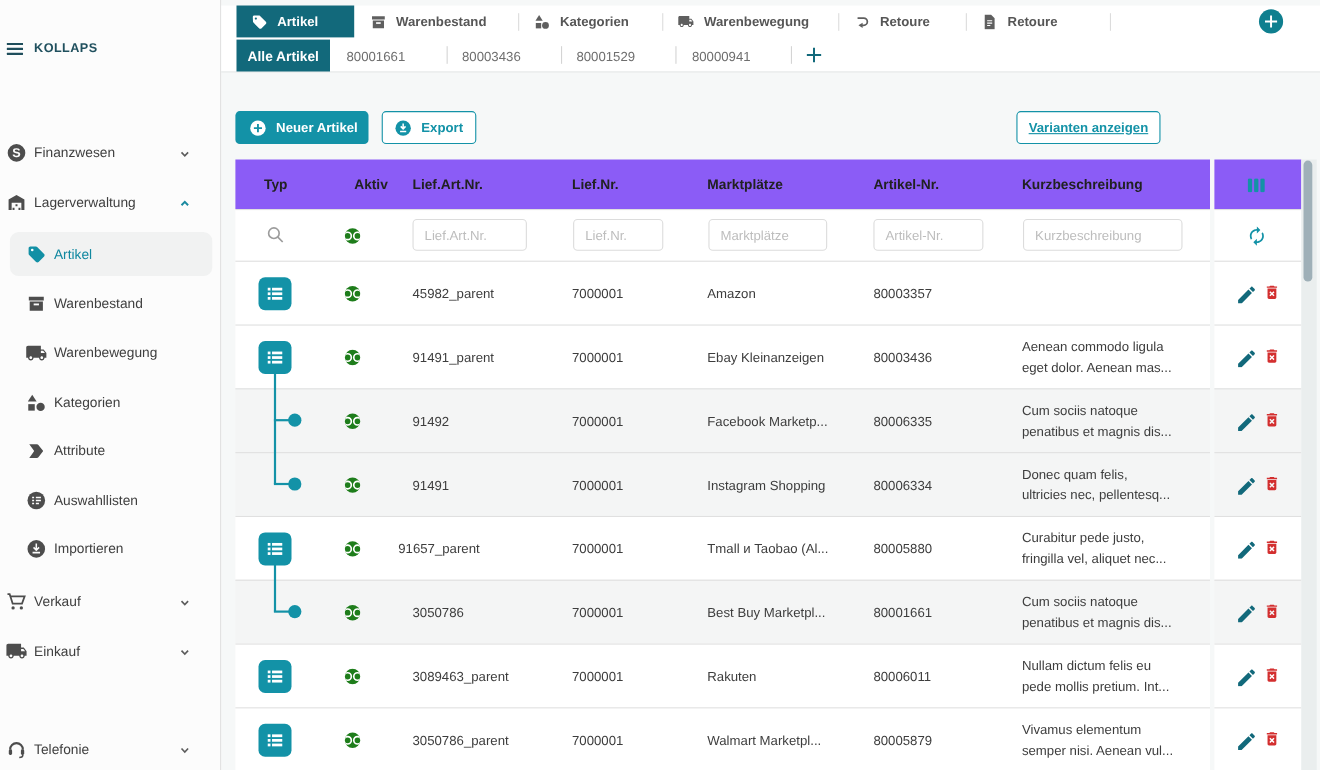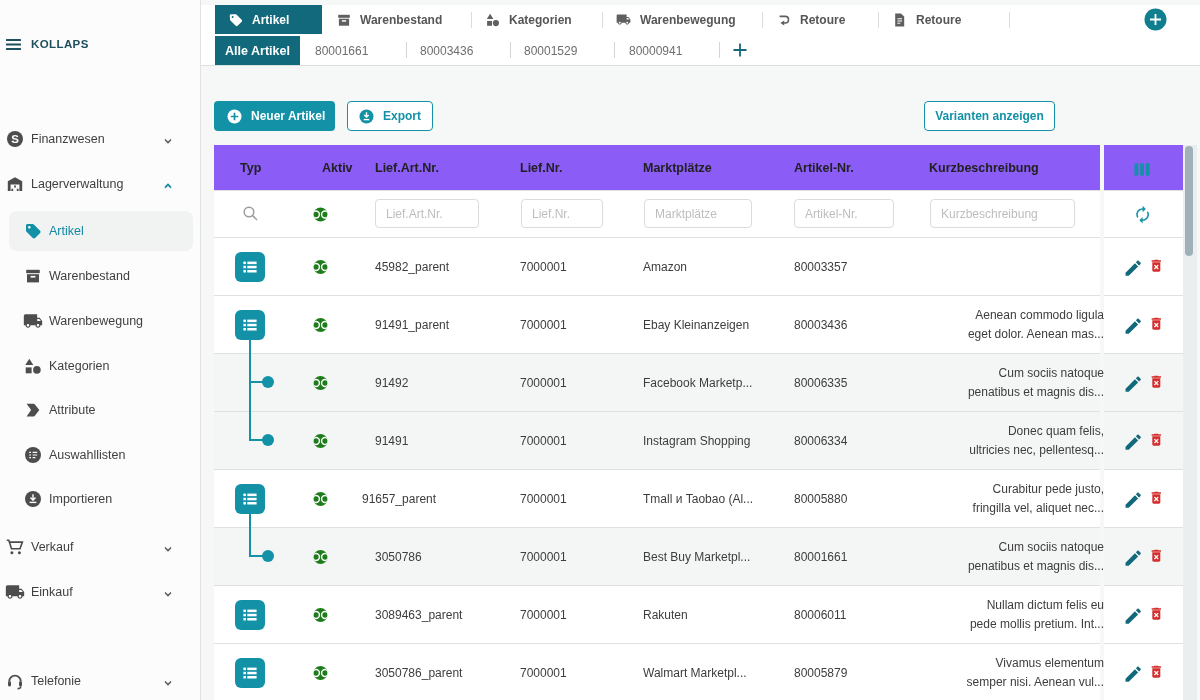--- a/index.html
+++ b/index.html
@@ -26,21 +26,21 @@
 #content { position:absolute; left:201px; top:66px; width:999px; height:634px; background:#f6f8f8; }
 .btn { position:absolute; top:35px; height:30px; border-radius:4px; display:flex; align-items:center; font-size:12px; font-weight:bold; white-space:nowrap; }
 .btn-fill { background:#1392a7; color:#fff; }
 .btn-line { background:#fff; color:#1392a7; border:1px solid #1392a7; justify-content:center; }
 #maintable { position:absolute; left:13px; top:79px; width:886px; background:#fff; }
 #acttable { position:absolute; left:903px; top:79px; width:79px; background:#fff; }
 .hrow { position:absolute; left:0; top:0; width:100%; height:45px; background:#8b5cf6; }
 .hcell { position:absolute; top:16px; font-size:12.5px; font-weight:bold; color:#212121; }
 .frow { position:absolute; left:0; top:45px; width:100%; height:47px; background:#fff; border-top:1px solid #e0e0e0; }
 .fin { position:absolute; top:8px; height:29px; border:1px solid #dcdcdc; border-radius:4px; background:#fff; font-size:12px; color:#bdbdbd; padding-left:10px; display:flex; align-items:center; }
-.drow { position:absolute; left:0; width:100%; height:58px; border-top:1px solid #e0e0e0; background:#fff;text-align:right; }
+.drow { position:absolute; left:0; width:100%; height:58px; border-top:1px solid #e0e0e0; background:#fff; }
 .gray { background:#f4f5f5; }
 .dcell { position:absolute; top:50%; transform:translateY(-50%); font-size:12px; color:#3d3d3d; white-space:nowrap; }
 .kurz { position:absolute; top:50%; transform:translateY(-50%); font-size:12px; line-height:19px; color:#3d3d3d; width:175px; }
 .lbtn { position:absolute; left:21px; top:50%; transform:translateY(-50%); width:30px; height:30px; background:#1392a7; border-radius:6px; display:flex; align-items:center; justify-content:center; }
 .gicon { position:absolute; left:99px; top:50%; transform:translateY(-50%); width:15px; height:15px; }
 .acticons { position:absolute; left:0; top:50%; transform:translateY(-50%); width:100%; display:flex; justify-content:center; gap:8px; align-items:center; }
 #sbtrack { position:absolute; left:1183px; top:145px; width:14px; height:555px; background:#eaeeee; }
 #sbthumb { position:absolute; left:2px; top:1px; width:8px; height:110px; background:#9fb0b8; border-radius:4px; }
 
 </style>
@@ -238,21 +238,21 @@
           <path d="M7.5 3.8v7.4M3.8 7.5h7.4" stroke="#1392a7" stroke-width="1.7"></path>
         </svg>
       </span>Neuer Artikel</div>
 <div class="btn btn-line" style="left:146px;width:86px;justify-content:flex-start;"><span style="margin:0 9px 0 11px;display:flex">
         <svg width="15" height="15" viewBox="0 0 15 15">
           <circle cx="7.5" cy="7.5" r="7" fill="#1392a7"></circle>
           <path d="M7.5 3.2v4.4M5.3 5.9l2.2 2.2 2.2-2.2" stroke="#fff" stroke-width="1.4" fill="none"></path>
           <path d="M4.7 10.6h5.6" stroke="#fff" stroke-width="1.4"></path>
         </svg>
       </span>Export</div>
-<div class="btn btn-line" style="left:723px;width:131px;">Varianten anzeigen</div>
+<div class="btn btn-line" style="left:723px;width:131px;text-decoration:underline;">Varianten anzeigen</div>
 <div id="maintable">
 <div class="hrow">
 <div class="hcell" style="left:26px">Typ</div>
 <div class="hcell" style="left:108px">Aktiv</div>
 <div class="hcell" style="left:161px">Lief.Art.Nr.</div>
 <div class="hcell" style="left:306px">Lief.Nr.</div>
 <div class="hcell" style="left:429px">Marktplätze</div>
 <div class="hcell" style="left:580px">Artikel-Nr.</div>
 <div class="hcell" style="left:715px">Kurzbeschreibung</div>
 </div>

